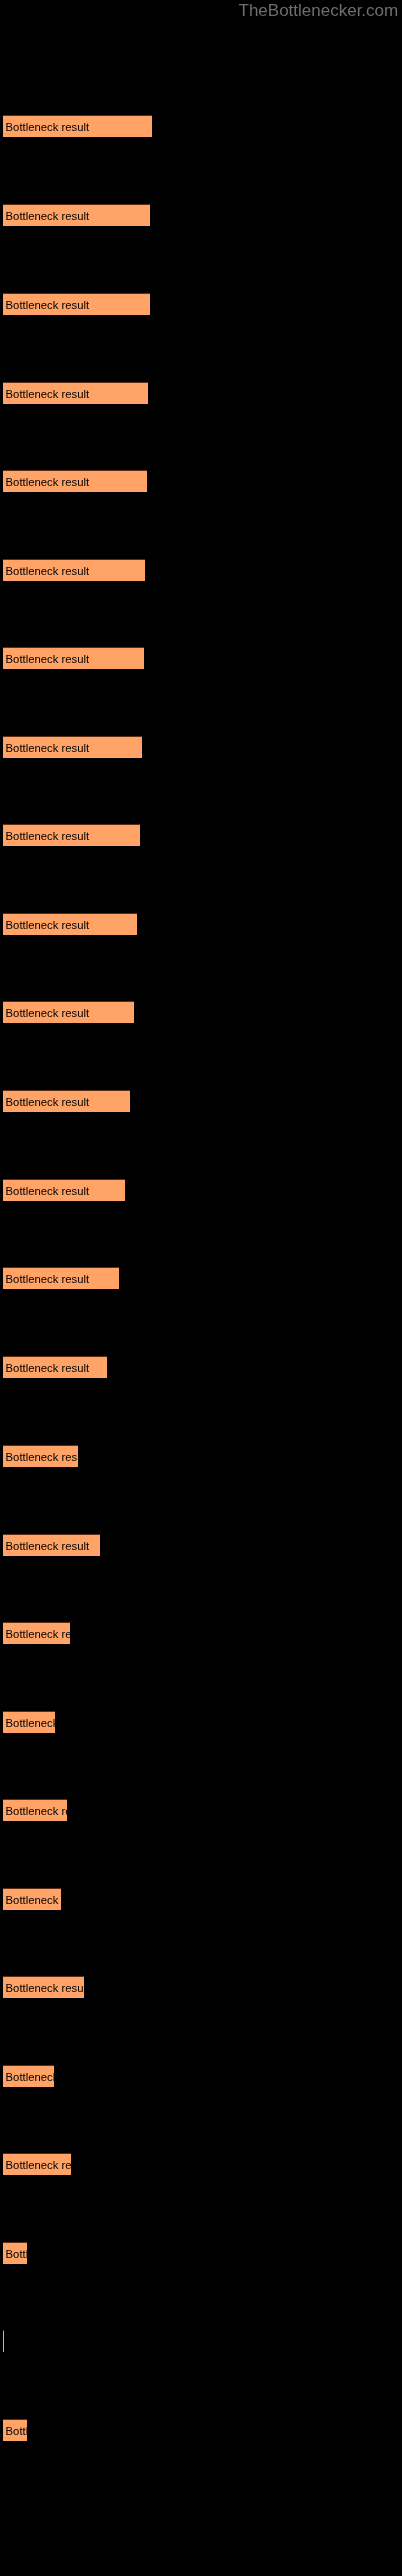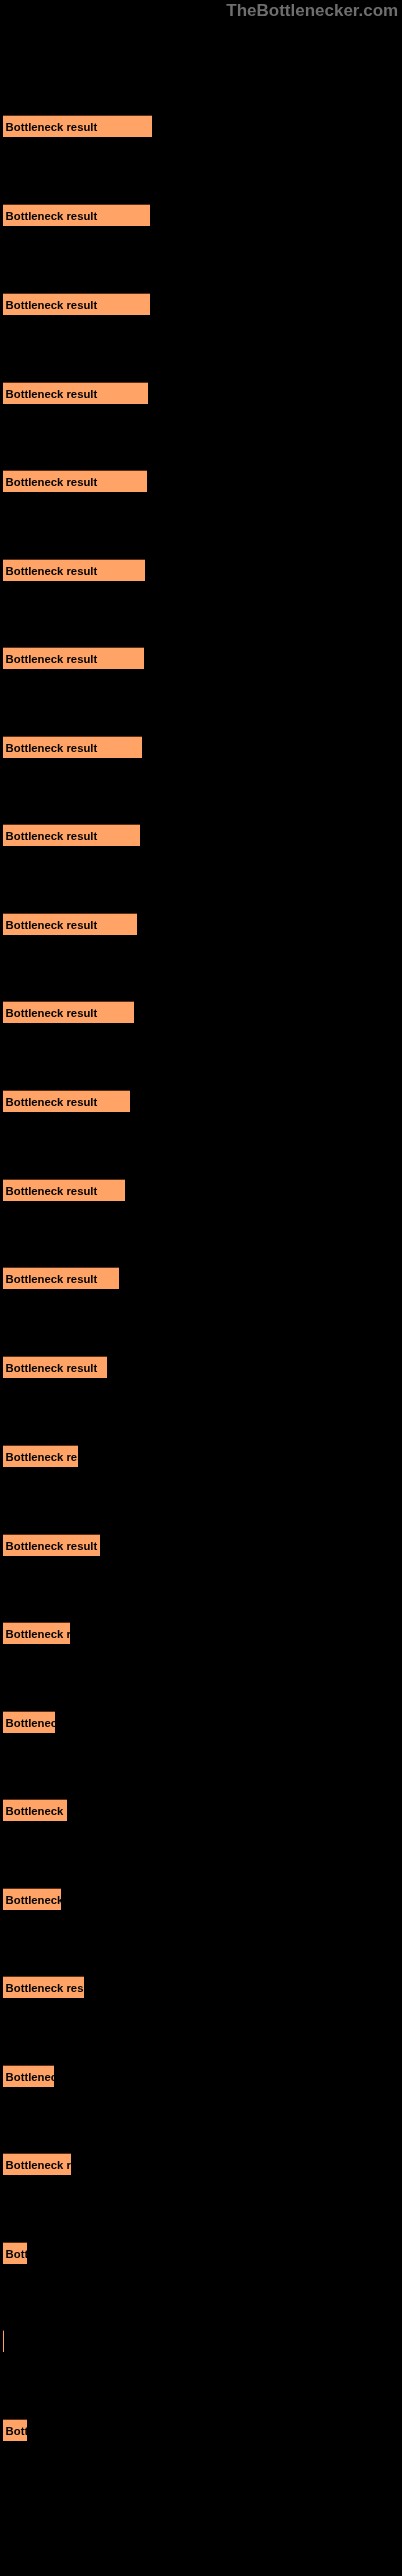--- a/index.html
+++ b/index.html
@@ -8,21 +8,20 @@
     padding: 0;
     background: #000000;
   }
   #page {
     position: relative;
     width: 403px;
     height: 2576px;
     background: #000000;
     overflow: hidden;
     font-family: "Liberation Sans", sans-serif;
-    font-weight: bold;
   }
   #watermark {
     position: absolute;
     right: 4.8px;
     top: 0.8px;
     font-family: "Liberation Sans", sans-serif;
     font-size: 17px;
     line-height: 19.3px;
     color: #6e6e6e;
     letter-spacing: 0px;

